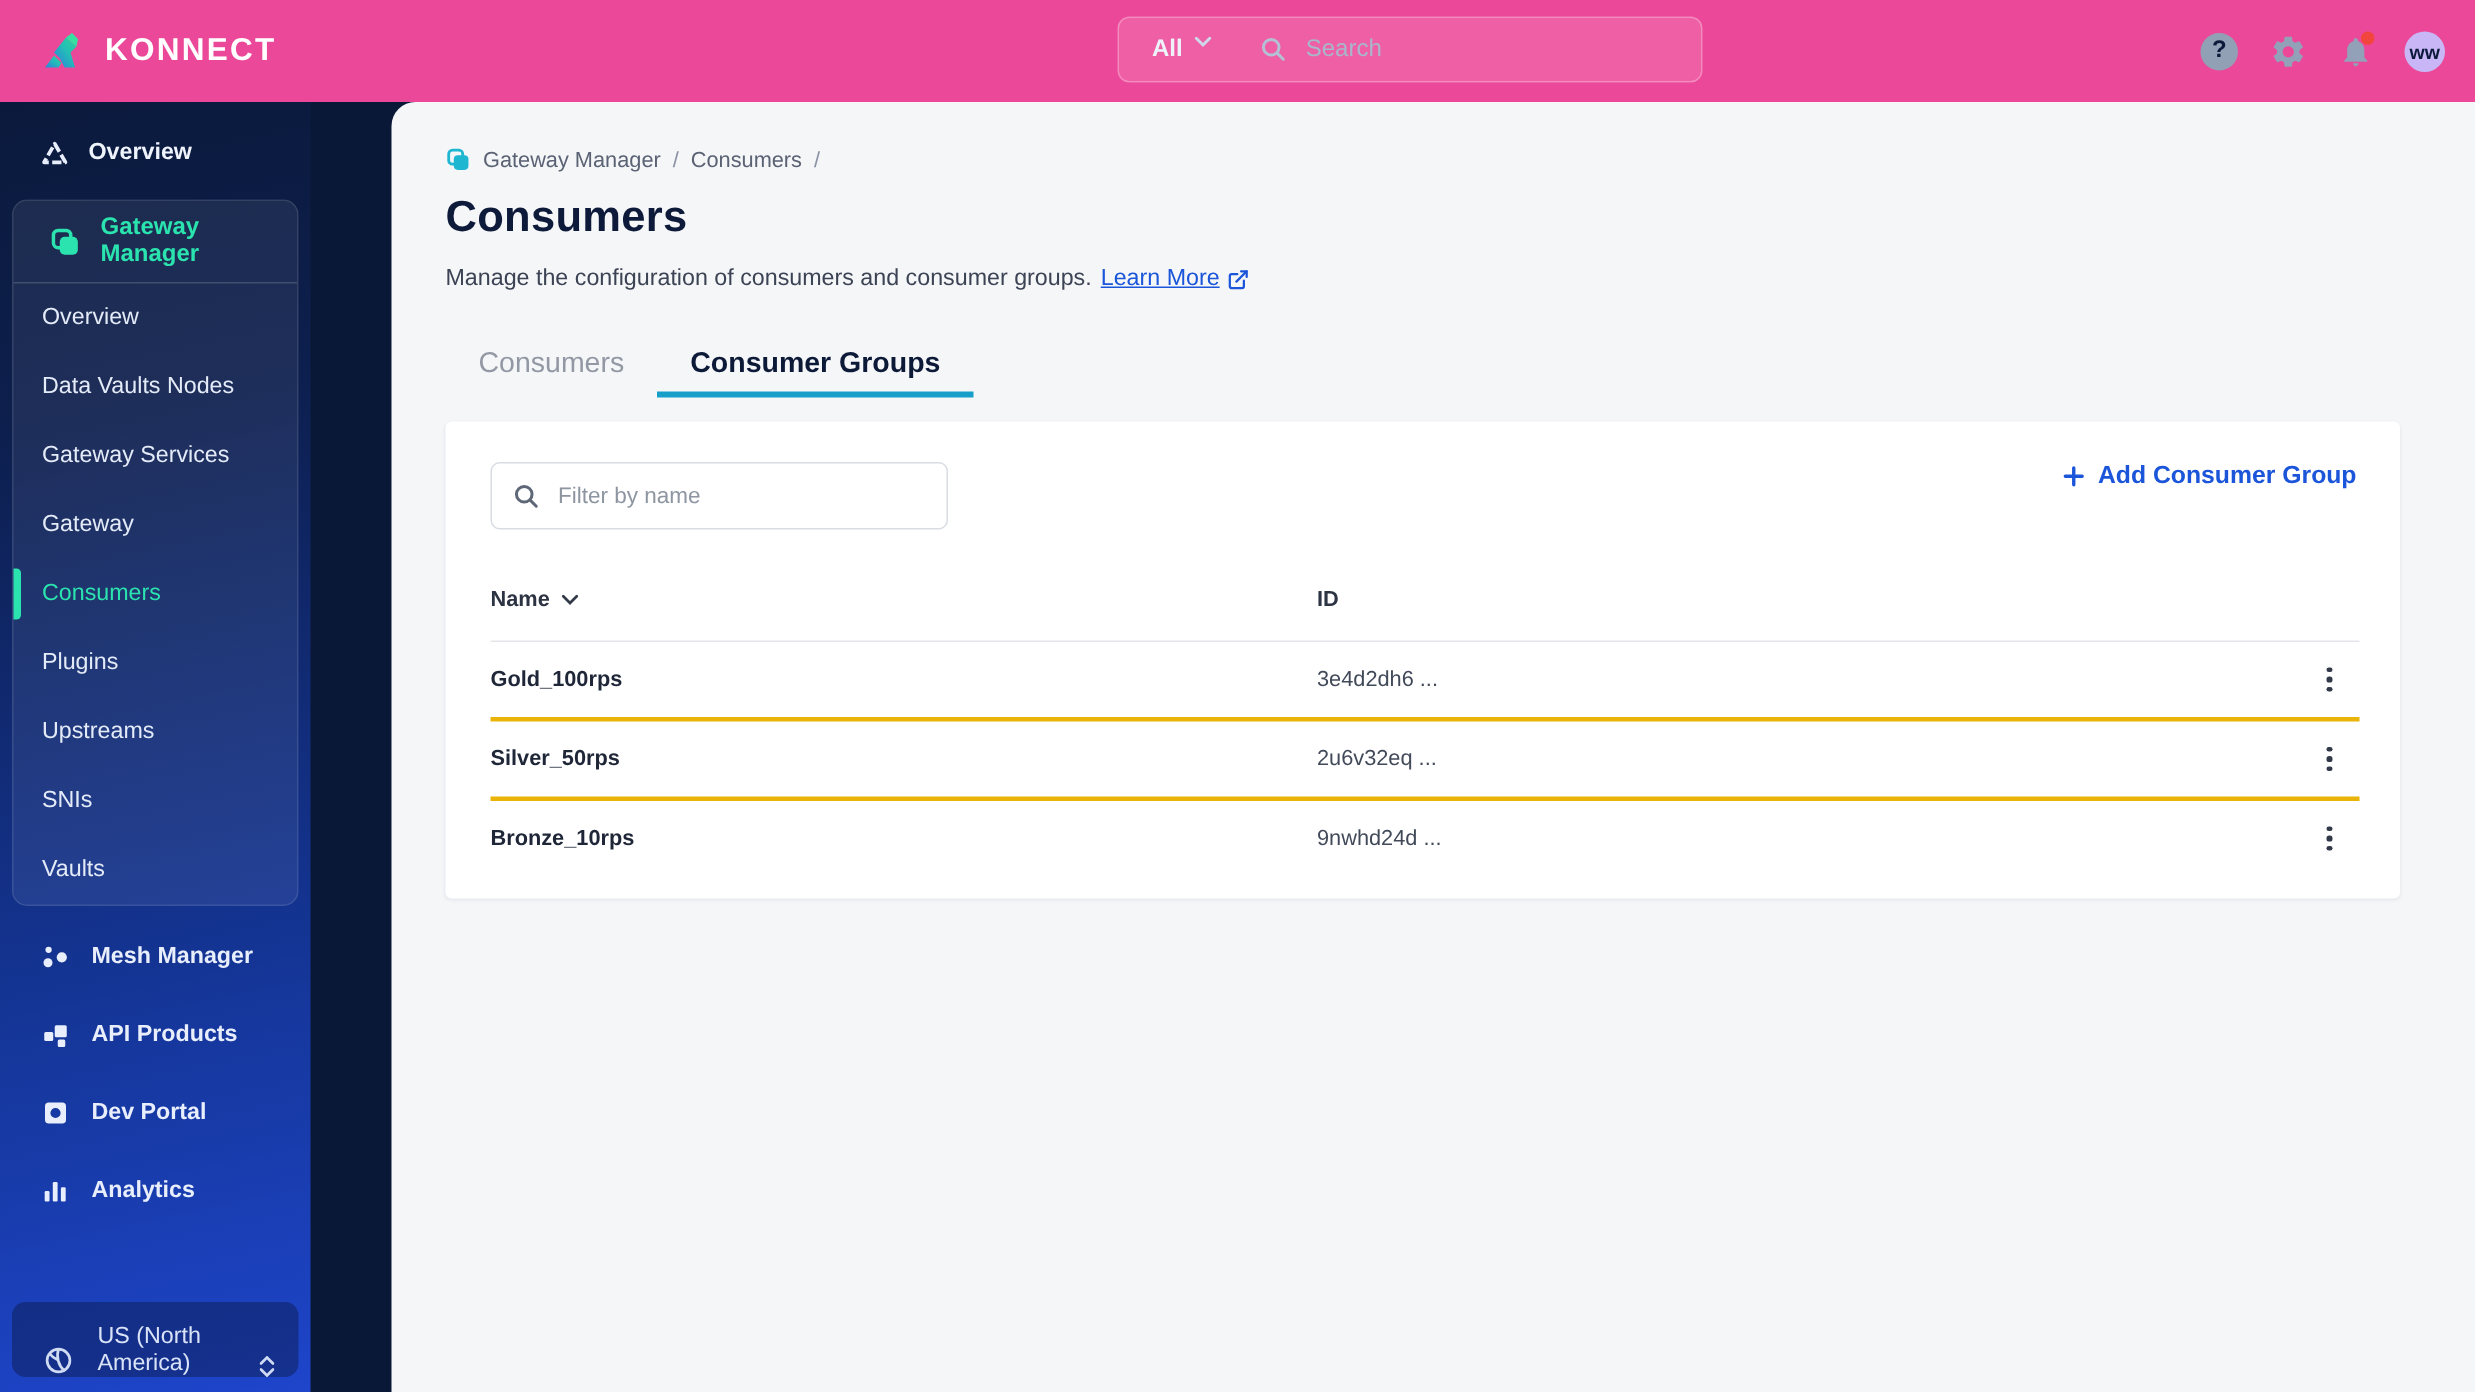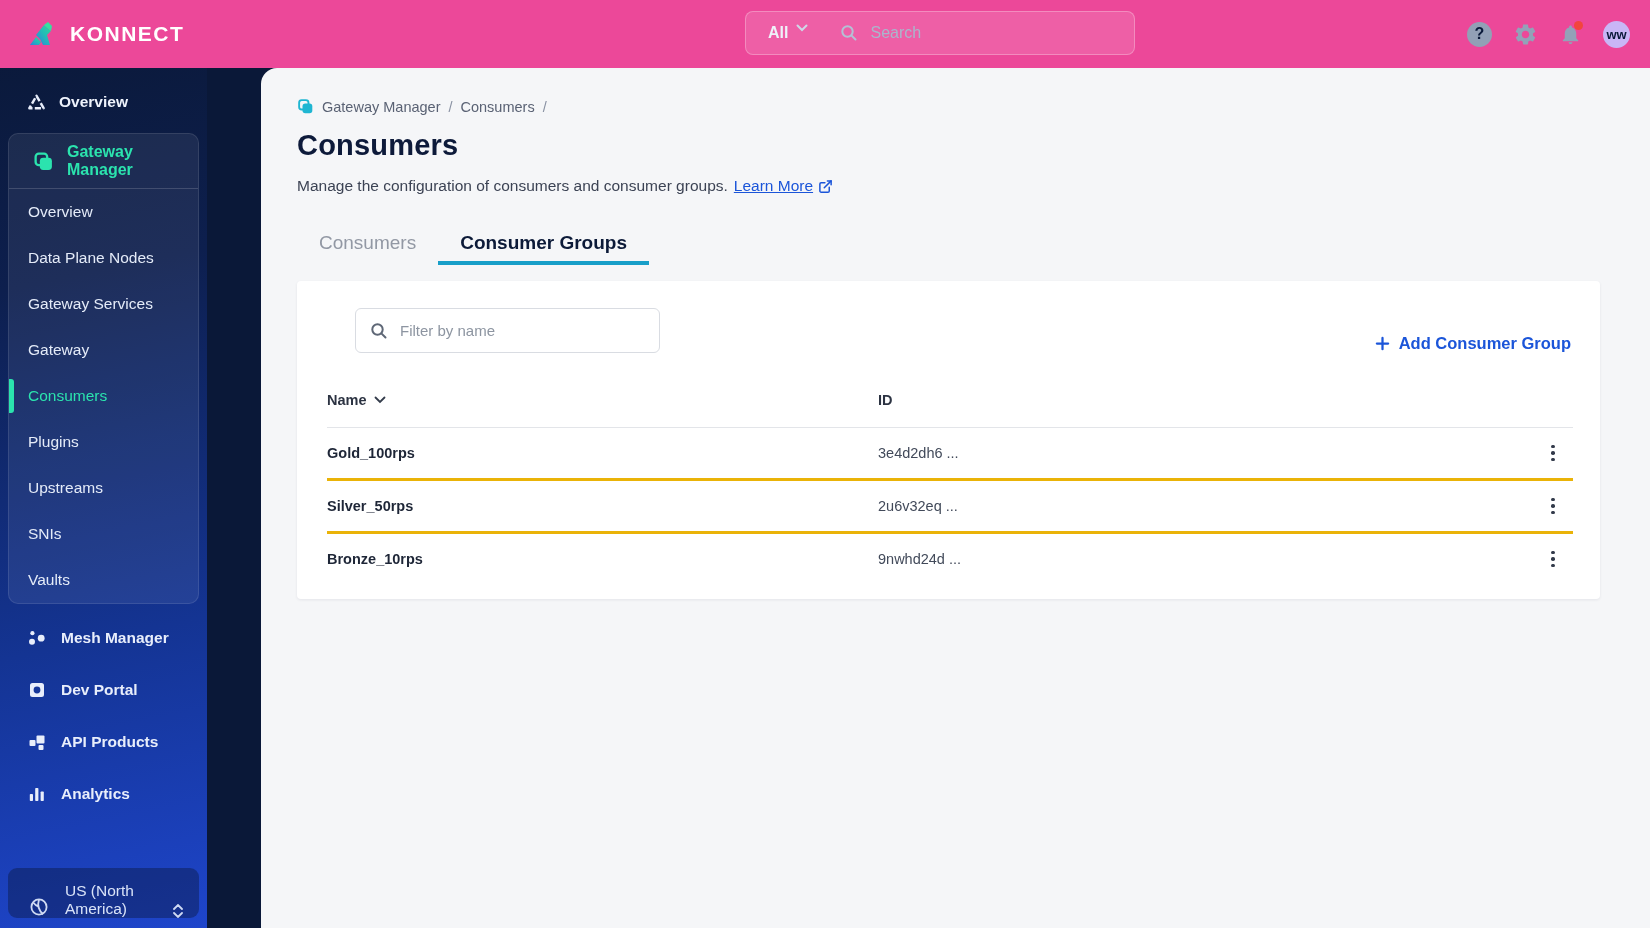--- a/index.html
+++ b/index.html
@@ -82,21 +82,21 @@
   .tab{height:44px;padding:0 22px;display:flex;align-items:center;font-size:19px;cursor:pointer;
     color:#9298a4;font-weight:500;position:relative;}
   .tab.active{color:#0c1a38;font-weight:700;}
   .tab.active::after{content:"";position:absolute;left:0;right:0;bottom:0;height:4px;
     background:var(--tab-underline,#189fc9);}
   .card{
     margin-top:16px;background:#ffffff;border-radius:4px;
     box-shadow:0 1px 3px rgba(20,30,60,0.08);
     padding:27px 27px 15px 30px;
   }
-  .filter-row{display:flex;align-items:flex-end;justify-content:space-between;margin-left:28px;}
+  .filter-row{display:flex;align-items:flex-start;justify-content:space-between;}
   .filter-input{
     width:305px;height:45px;box-sizing:border-box;border:1px solid #d9dce2;border-radius:6px;
     display:flex;align-items:center;gap:10px;padding:0 14px;background:#fff;
   }
   .filter-input input{border:none;outline:none;flex:1;font-size:15px;color:#333;
     font-family:"Liberation Sans",sans-serif;}
   .filter-input input::placeholder{color:#8d95a1;}
   .add-btn{display:flex;align-items:center;gap:9px;background:none;border:none;cursor:pointer;
     color:var(--link-blue,#1b55d9);font-size:16.5px;font-weight:700;font-family:"Liberation Sans",sans-serif;padding:0 2px;}
   .table{margin-top:20px;}
@@ -130,21 +130,21 @@
         <span style="display:flex;color:var(--accent-teal,#2be3ae);">
           <svg width="21" height="21" viewBox="0 0 20 20">
               <rect x="2.5" y="2.5" width="11" height="11" rx="3" fill="none" stroke="currentColor" stroke-width="2.2"></rect>
               <rect x="6.5" y="6.5" width="11.5" height="11.5" rx="3.2" fill="currentColor"></rect>
             </svg>
         </span>
         <span class="panel-header-label">Gateway Manager</span>
       </div>
       <div class="panel-divider"></div>
       <div class="gm-item">Overview</div>
-      <div class="gm-item">Data Plane Nodes</div>
+      <div class="gm-item">Data Vaults Nodes</div>
       <div class="gm-item">Gateway Services</div>
       <div class="gm-item">Gateway</div>
       <div class="gm-item selected">
         <span class="active-bar"></span>
         <span>Consumers</span>
       </div>
       <div class="gm-item">Plugins</div>
       <div class="gm-item">Upstreams</div>
       <div class="gm-item">SNIs</div>
       <div class="gm-item">Vaults</div>
@@ -156,35 +156,35 @@
           <svg width="20" height="20" viewBox="0 0 20 20" fill="#e8eefb">
               <circle cx="5.4" cy="5.2" r="2.1"></circle>
               <circle cx="5" cy="13.8" r="3"></circle>
               <circle cx="14.2" cy="10.2" r="3.4"></circle>
             </svg>
         </span>
         <span>Mesh Manager</span>
       </div>
       <div class="side-bottom-item">
         <span style="display:flex;">
-          <svg width="20" height="20" viewBox="0 0 20 20">
-              <path fill="#e8eefb" fill-rule="evenodd" d="M5.5 3h9A2.5 2.5 0 0 1 17 5.5v9a2.5 2.5 0 0 1-2.5 2.5h-9A2.5 2.5 0 0 1 3 14.5v-9A2.5 2.5 0 0 1 5.5 3Zm4.5 3.6a3.4 3.4 0 1 0 0 6.8 3.4 3.4 0 0 0 0-6.8Z"></path>
-            </svg>
-        </span>
-        <span>Dev Portal</span>
-      </div>
-      <div class="side-bottom-item">
-        <span style="display:flex;">
           <svg width="20" height="20" viewBox="0 0 20 20" fill="#e8eefb">
               <rect x="2.5" y="8" width="6" height="6" rx="1"></rect>
               <rect x="9.5" y="3.5" width="8" height="8" rx="1"></rect>
               <rect x="11.5" y="13" width="5" height="5" rx="1"></rect>
             </svg>
         </span>
         <span>API Products</span>
+      </div>
+      <div class="side-bottom-item">
+        <span style="display:flex;">
+          <svg width="20" height="20" viewBox="0 0 20 20">
+              <path fill="#e8eefb" fill-rule="evenodd" d="M5.5 3h9A2.5 2.5 0 0 1 17 5.5v9a2.5 2.5 0 0 1-2.5 2.5h-9A2.5 2.5 0 0 1 3 14.5v-9A2.5 2.5 0 0 1 5.5 3Zm4.5 3.6a3.4 3.4 0 1 0 0 6.8 3.4 3.4 0 0 0 0-6.8Z"></path>
+            </svg>
+        </span>
+        <span>Dev Portal</span>
       </div>
       <div class="side-bottom-item">
         <span style="display:flex;">
           <svg width="20" height="20" viewBox="0 0 20 20" fill="#e8eefb">
               <rect x="2.8" y="10" width="3.2" height="7" rx="0.8"></rect>
               <rect x="8.2" y="4" width="3.2" height="13" rx="0.8"></rect>
               <rect x="13.6" y="7.5" width="3.2" height="9.5" rx="0.8"></rect>
             </svg>
         </span>
         <span>Analytics</span>

